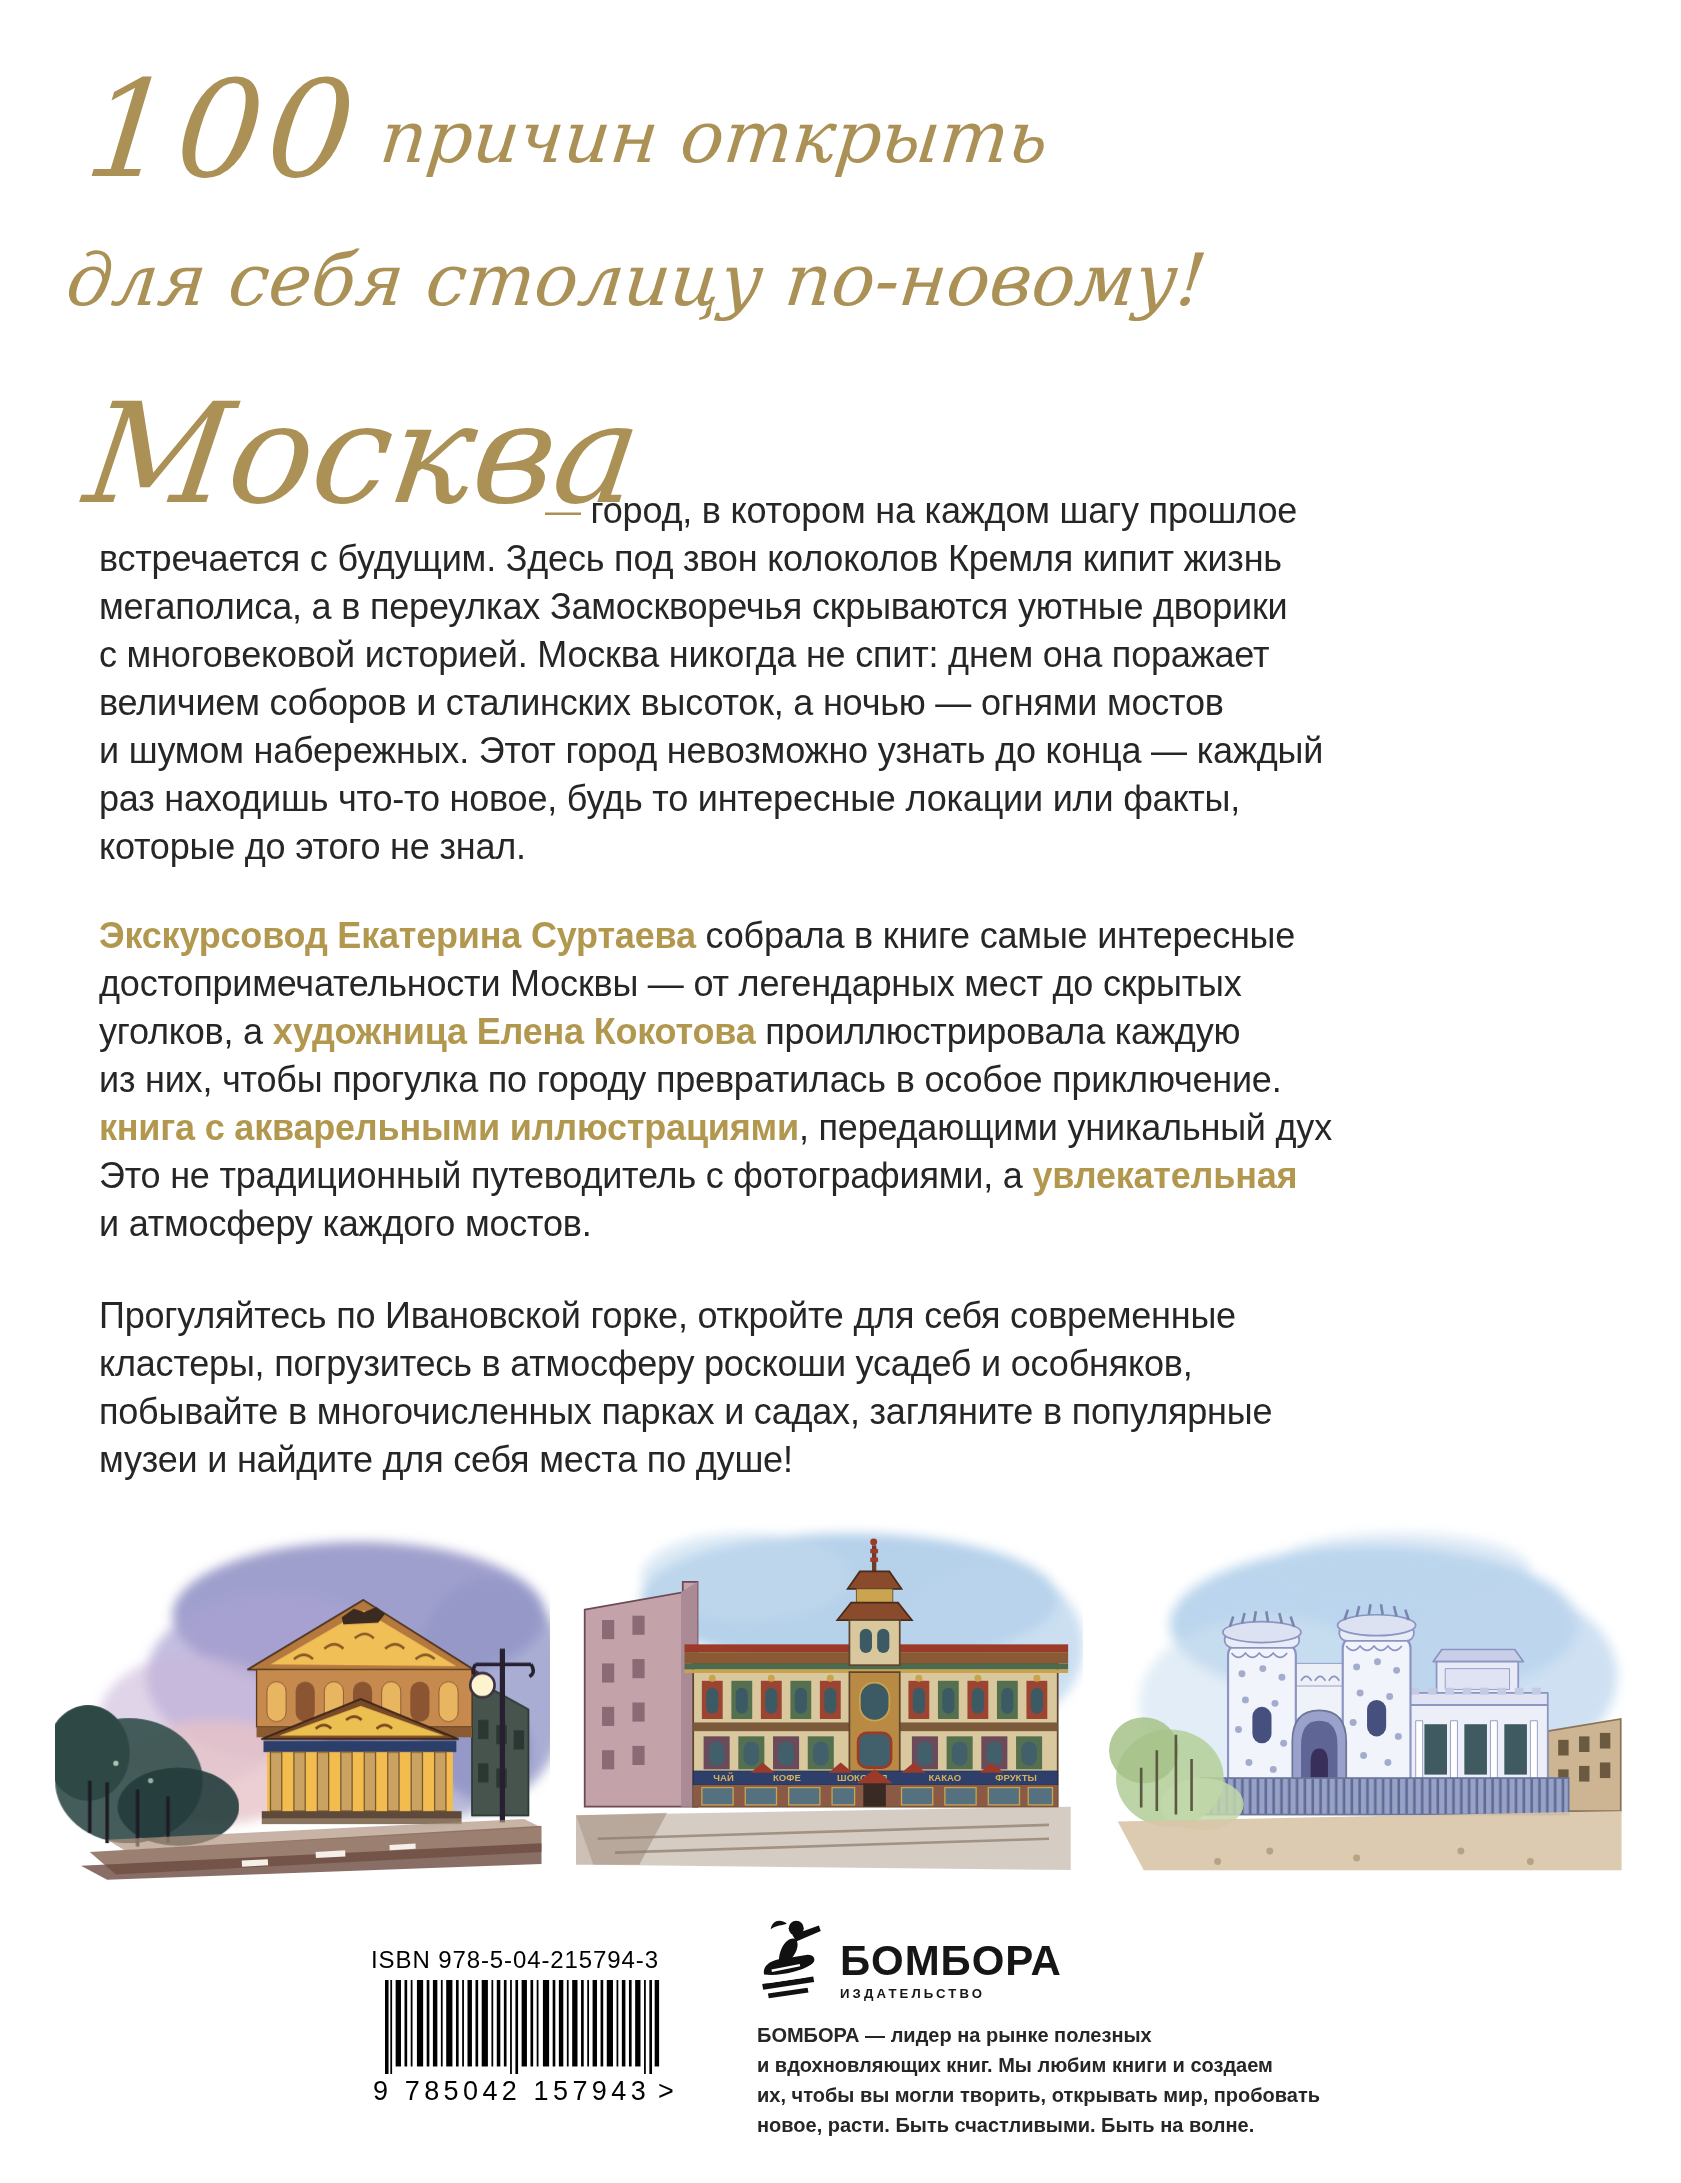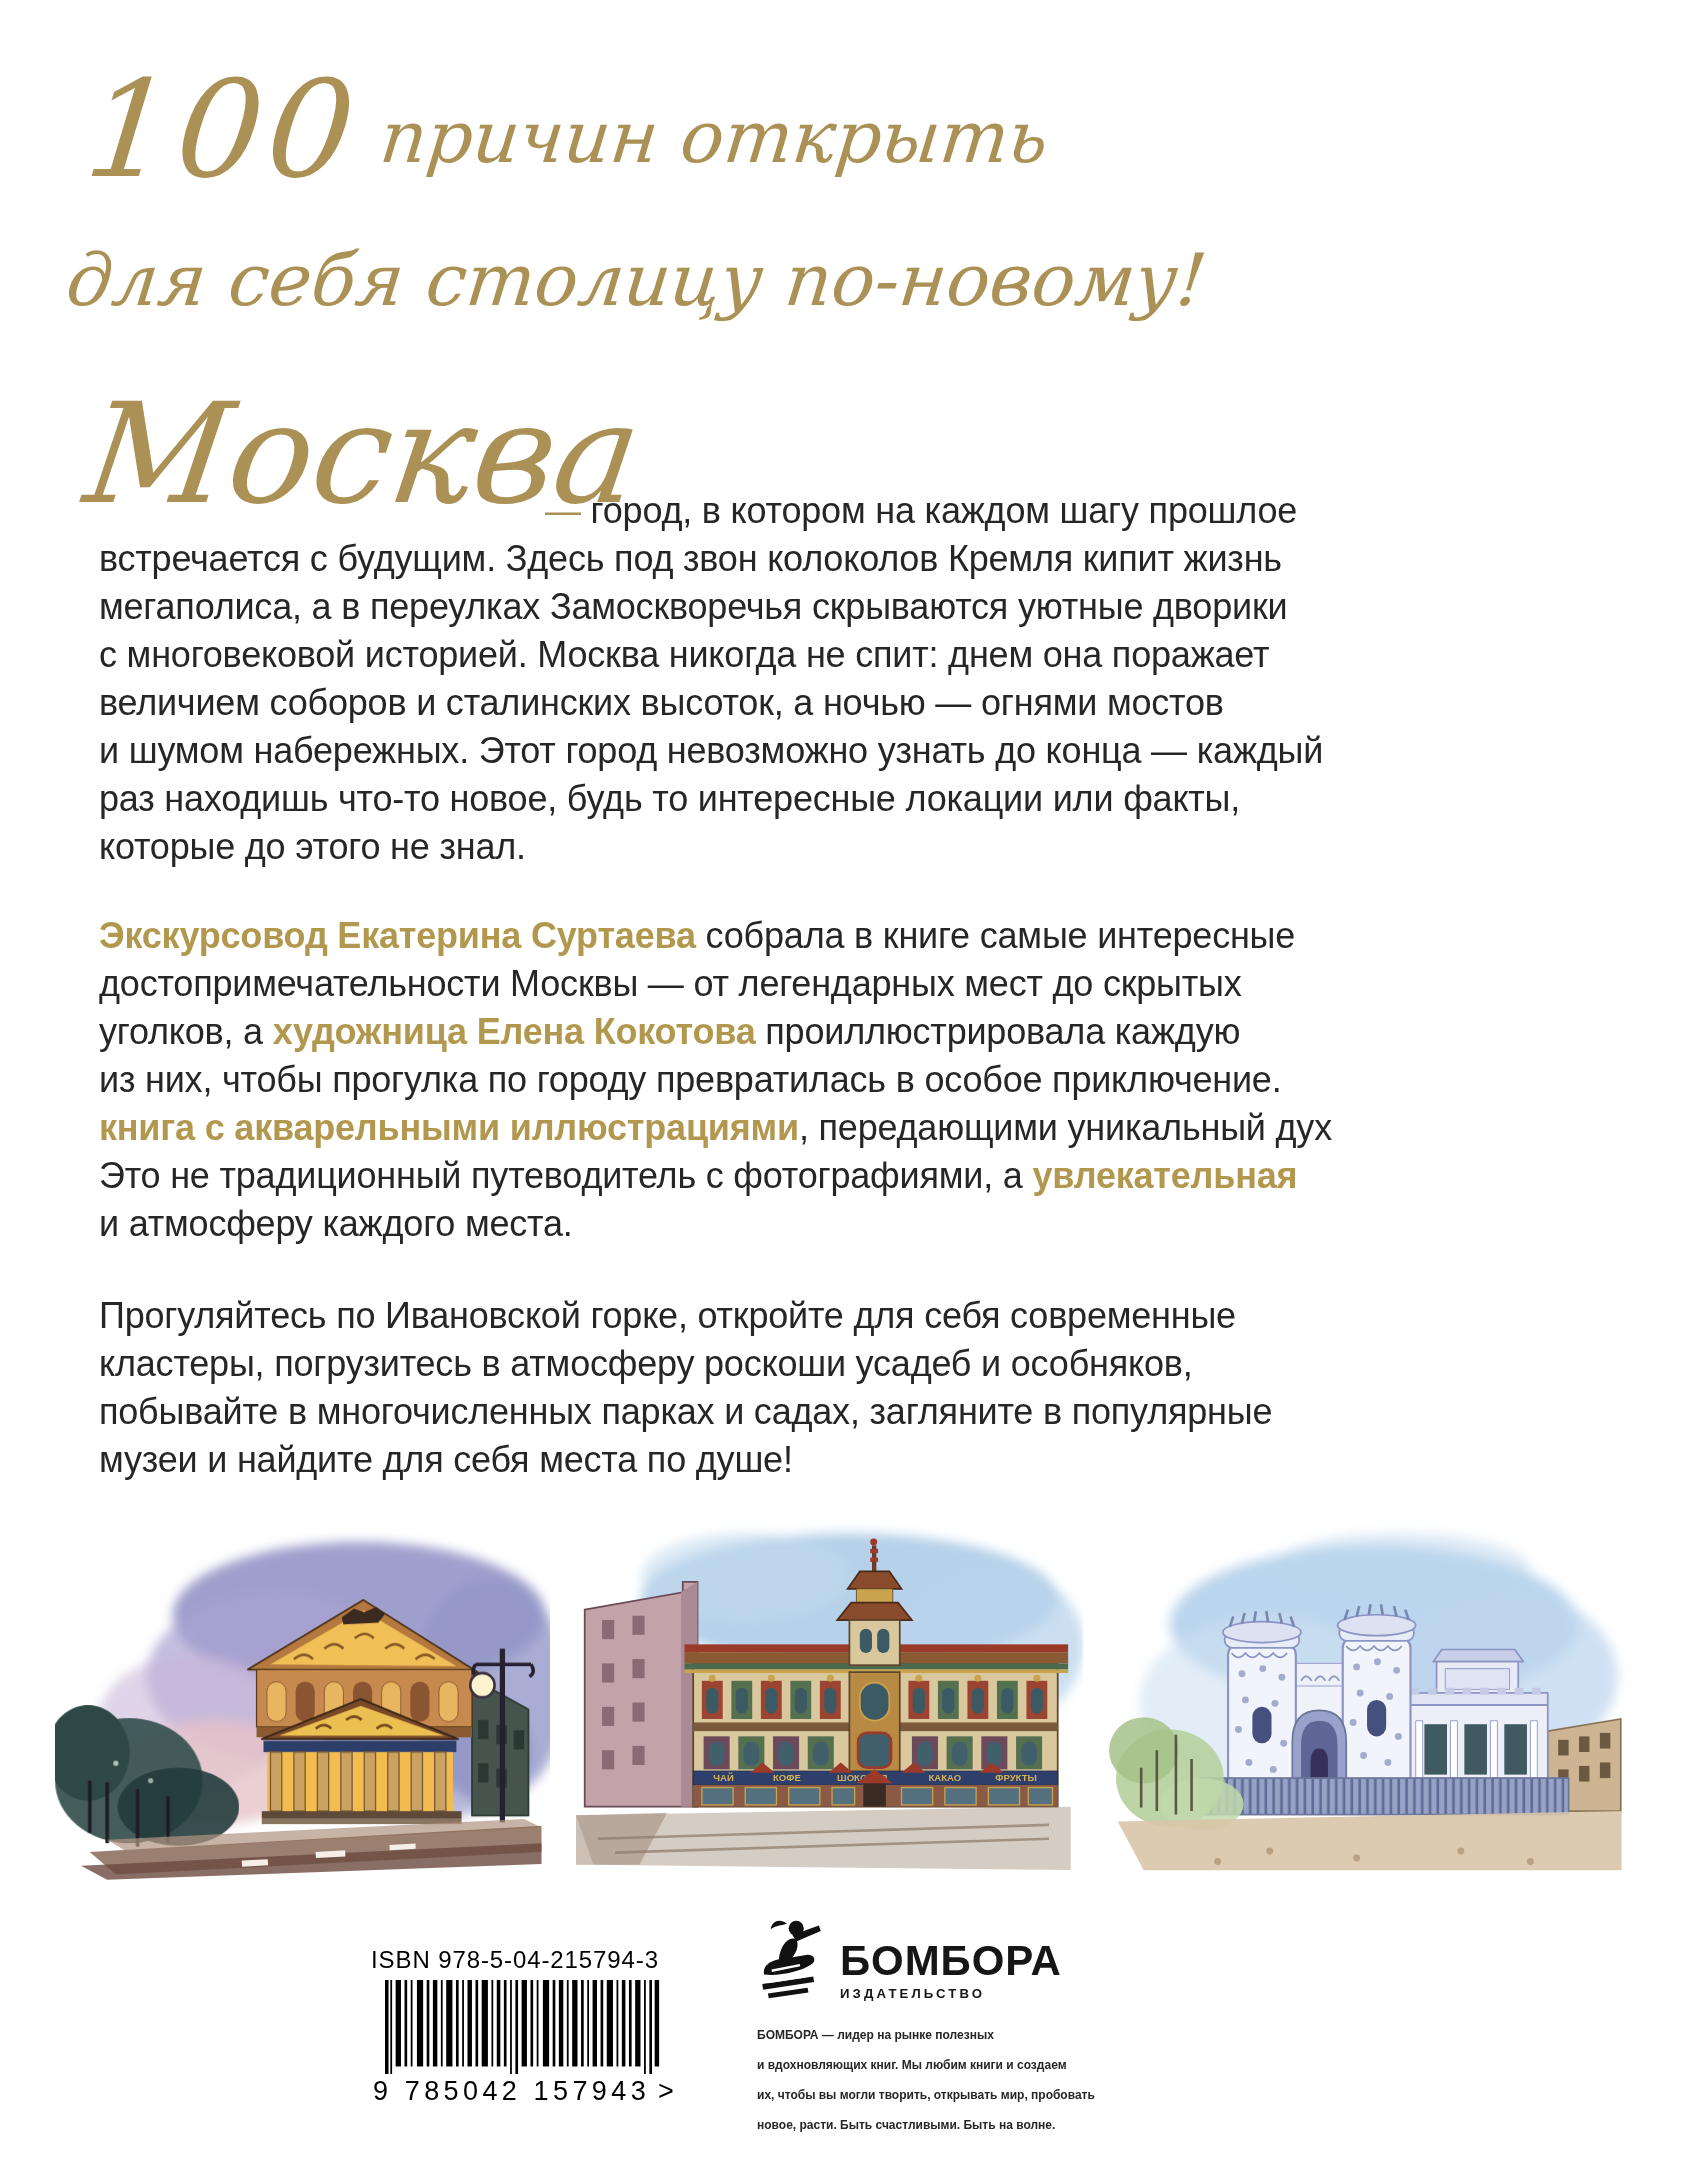--- a/index.html
+++ b/index.html
@@ -39,21 +39,21 @@
   .dg{margin:0 6.2px;}
   .dg-arrow{margin-left:1.8px;}
 
   
   #publisher-section{position:absolute;left:757px;top:1916px;width:538px;}
   #publisher-logo-row{display:flex;align-items:flex-end;}
   #publisher-logo-icon{flex:0 0 auto;margin-right:14px;}
   #publisher-name{font-size:42px;font-weight:bold;color:#161616;line-height:1;margin-top:19.4px;letter-spacing:0.9px;}
   #publisher-subtitle{font-size:13.2px;font-weight:bold;color:#161616;letter-spacing:3.1px;margin-top:4.4px;}
   #publisher-about{margin-top:19.4px;}
-  #publisher-about .tline{height:30px;line-height:30px;font-size:12px;font-weight:bold;
+  #publisher-about .tline{height:30px;line-height:30px;font-size:20px;font-weight:bold;
                           color:#1b1b1b;white-space:nowrap;}
 </style>
 </head>
 <body>
 
 <div id="cover">
 
   <div id="tagline" class="script">
       <div class="tline"><span class="seg-num">100</span><span class="seg-sc"> причин открыть</span></div>
       <div class="tline"><span class="seg-sc">для себя столицу по-новому!</span></div>
@@ -71,21 +71,21 @@
       <div class="tline"><span class="seg-n">раз находишь что-то новое, будь то интересные локации или факты,</span></div>
       <div class="tline"><span class="seg-n">которые до этого не знал.</span></div>
     </div>
   <div id="para2" class="para">
       <div class="tline"><span class="seg-g">Экскурсовод Екатерина Суртаева</span><span class="seg-n"> собрала в книге самые интересные</span></div>
       <div class="tline"><span class="seg-n">достопримечательности Москвы — от легендарных мест до скрытых</span></div>
       <div class="tline"><span class="seg-n">уголков, а </span><span class="seg-g">художница Елена Кокотова</span><span class="seg-n"> проиллюстрировала каждую</span></div>
       <div class="tline"><span class="seg-n">из них, чтобы прогулка по городу превратилась в особое приключение.</span></div>
       <div class="tline"><span class="seg-g">книга с акварельными иллюстрациями</span><span class="seg-n">, передающими уникальный дух</span></div>
       <div class="tline"><span class="seg-n">Это не традиционный путеводитель с фотографиями, а </span><span class="seg-g">увлекательная</span></div>
-      <div class="tline"><span class="seg-n">и атмосферу каждого места.</span></div>
+      <div class="tline"><span class="seg-n">и атмосферу каждого мостов.</span></div>
     </div>
   <div id="para3" class="para">
       <div class="tline"><span class="seg-n">Прогуляйтесь по Ивановской горке, откройте для себя современные</span></div>
       <div class="tline"><span class="seg-n">кластеры, погрузитесь в атмосферу роскоши усадеб и особняков,</span></div>
       <div class="tline"><span class="seg-n">побывайте в многочисленных парках и садах, загляните в популярные</span></div>
       <div class="tline"><span class="seg-n">музеи и найдите для себя места по душе!</span></div>
     </div>
 
   <div id="art-row">
 

